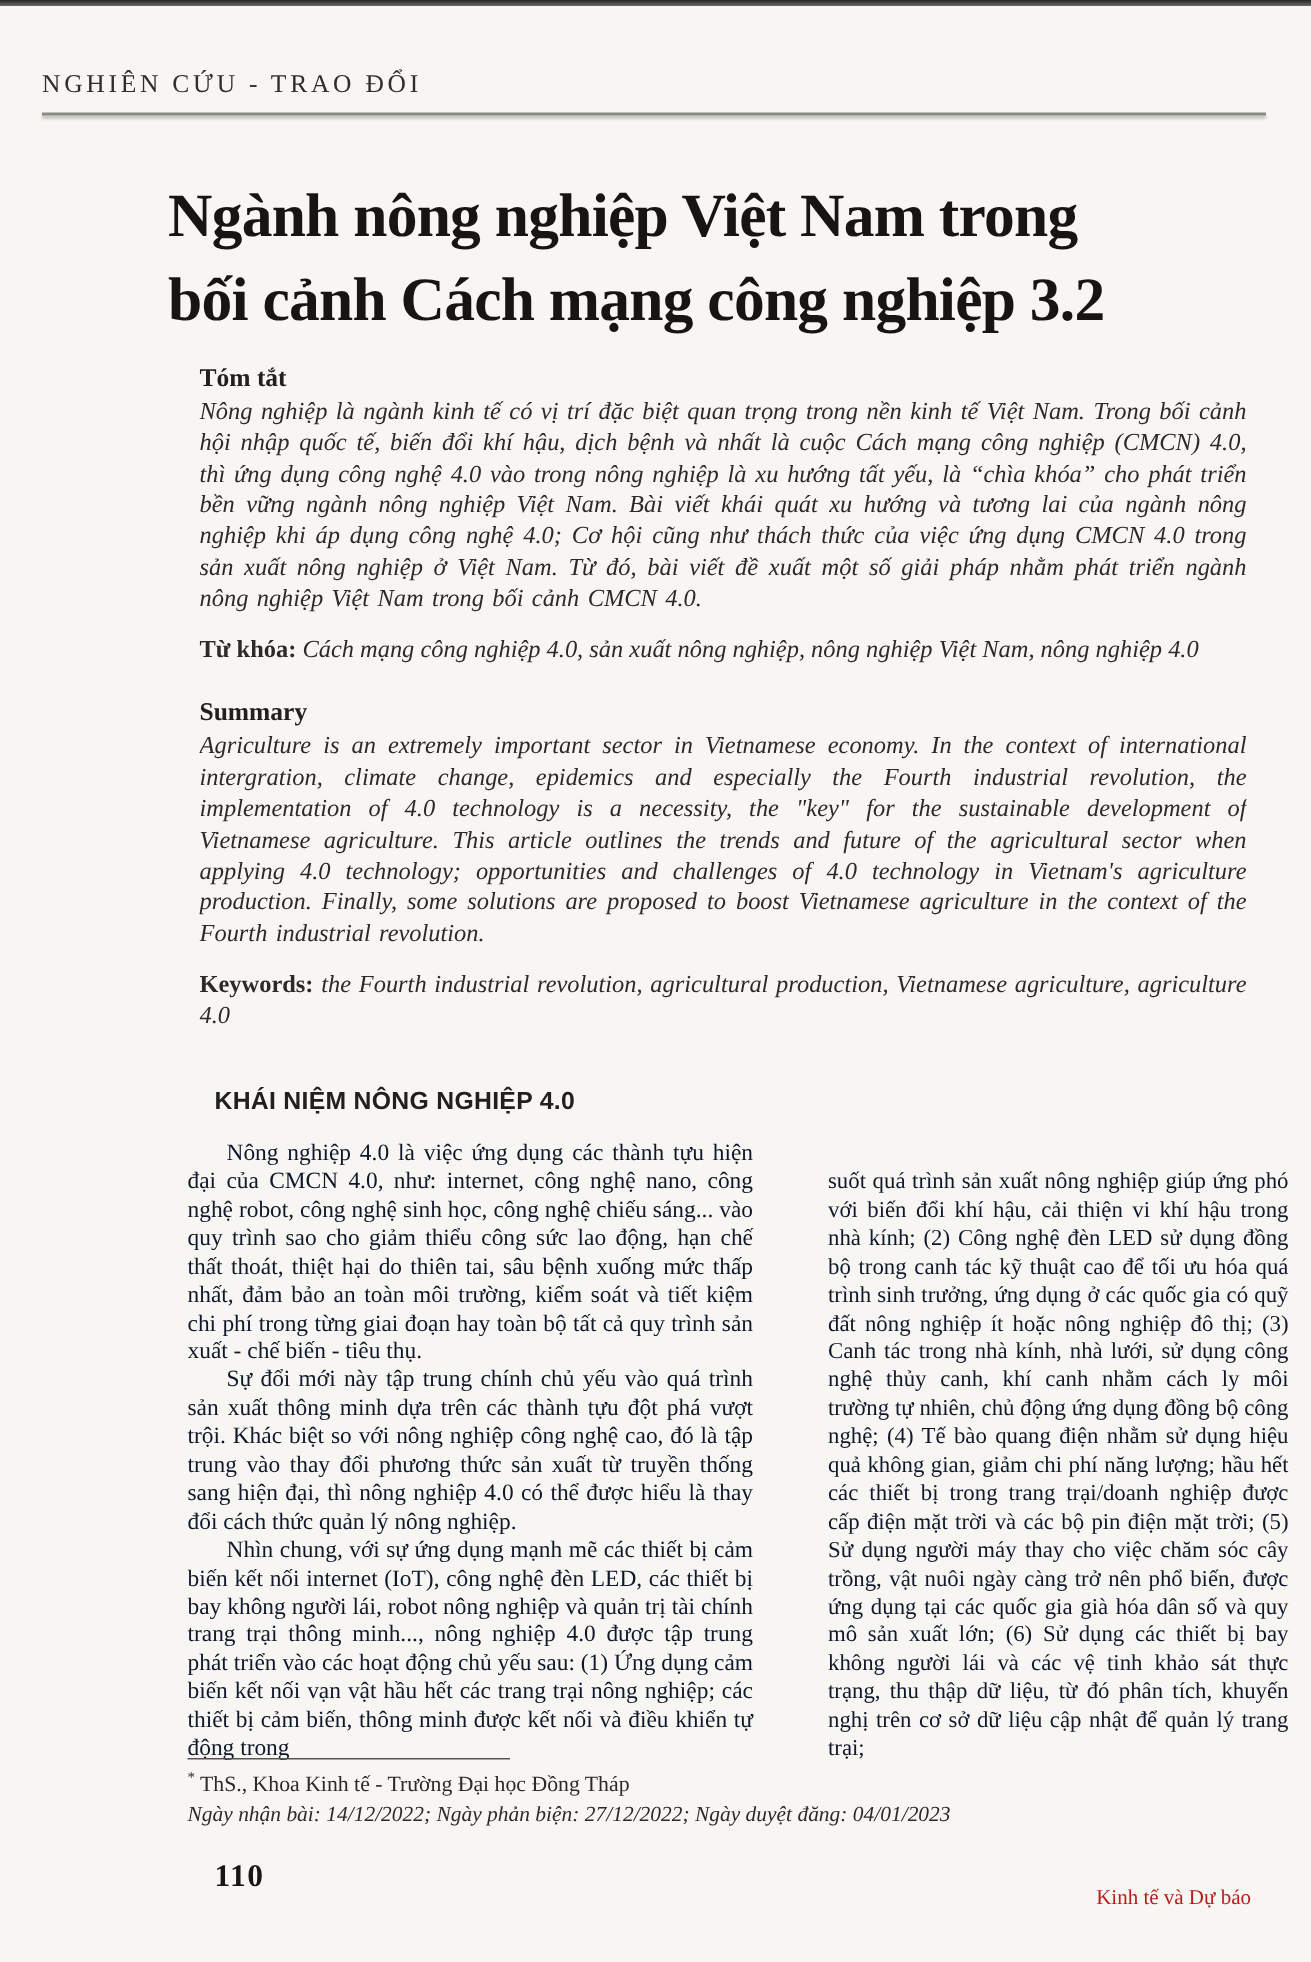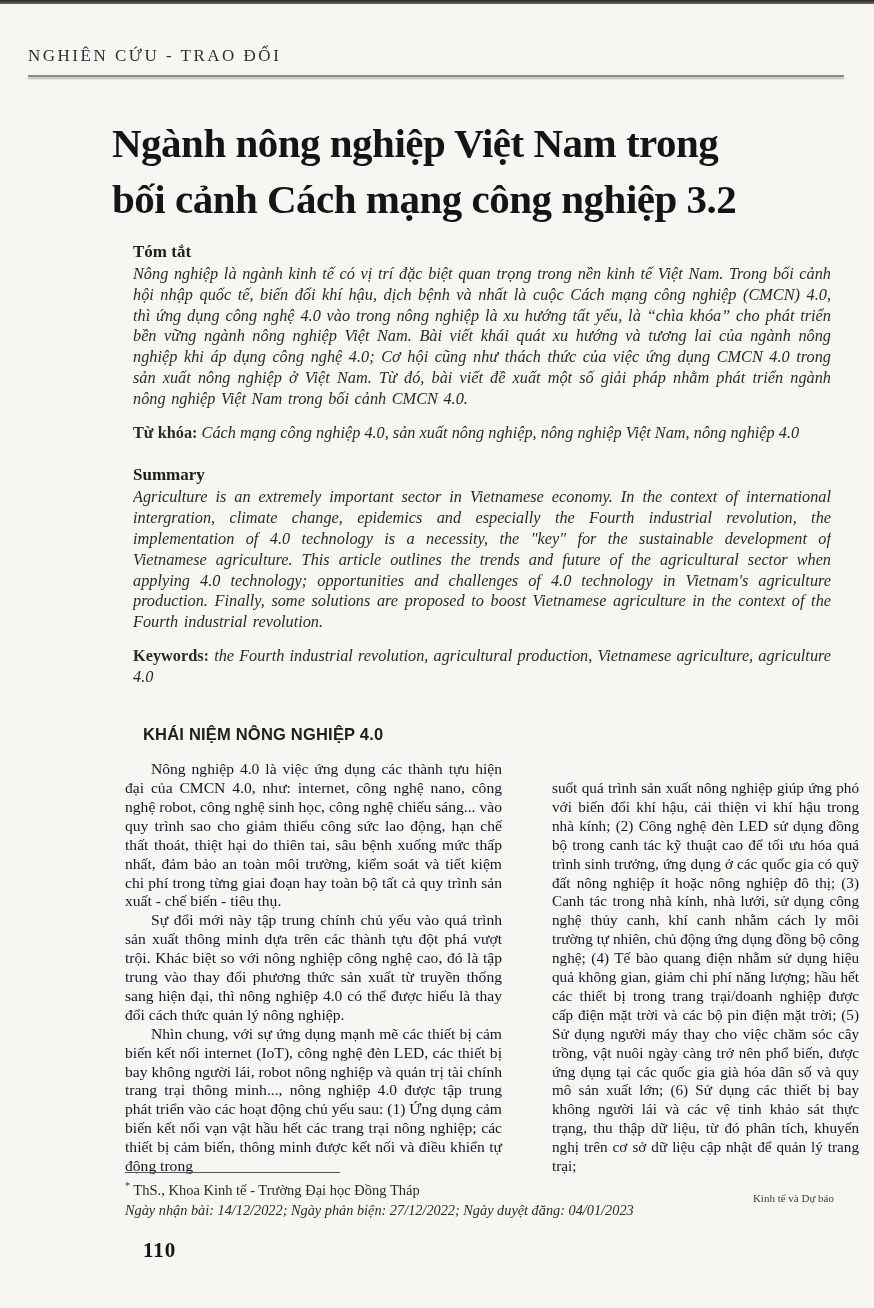--- a/index.html
+++ b/index.html
@@ -77,22 +77,22 @@
   .footnote-rule{width:215px;height:1px;background:#565450;margin-bottom:7px}
   .footnote-line1{font-size:14.5px;color:#2b2a27}
   .footnote-line1 sup{font-size:10px}
   .footnote-line2{font-size:14.3px;font-style:italic;margin-top:3px;color:#2b2a27}
   
   .page-number{
     position:absolute;left:143px;top:1238px;
     font-weight:bold;font-size:21px;letter-spacing:1px;color:#171614;
   }
   .journal-name{
-    position:absolute;right:40px;top:1192px;
-    font-size:11px;color:#404040;
+    position:absolute;right:40px;top:1258px;
+    font-size:14px;color:#b91c1c;
   }
 </style>
 </head>
 <body>
 
 <div class="scan-edge-top"></div>
 
 <div class="runhead">
   <div class="runhead-label">NGHIÊN CỨU - TRAO ĐỔI</div>
   <div class="runhead-rule"></div>

